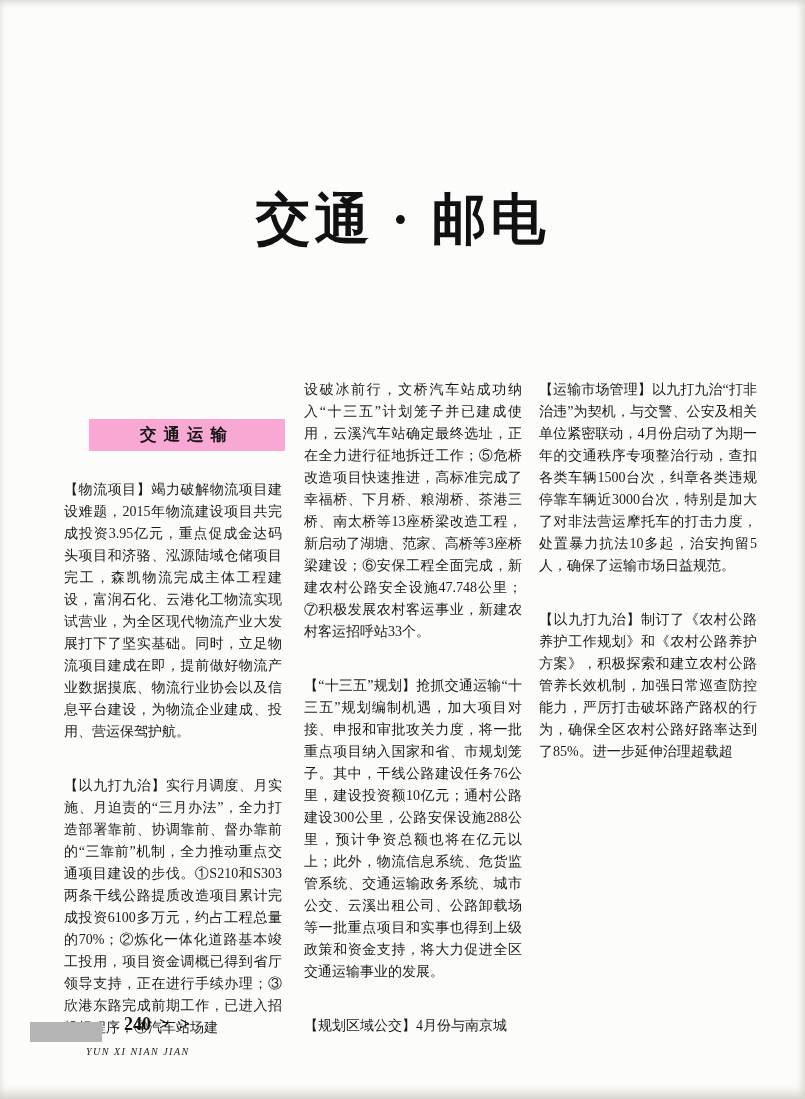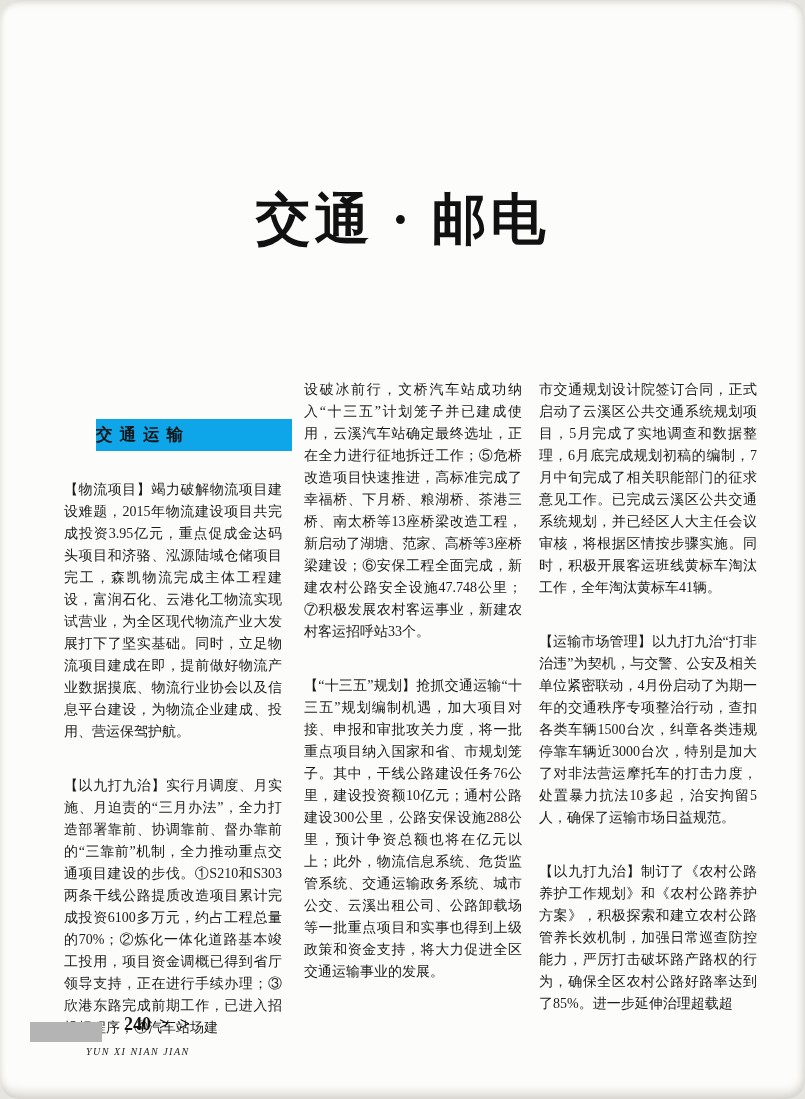--- a/index.html
+++ b/index.html
@@ -12,21 +12,20 @@
     position: relative;
     width: 805px;
     height: 1099px;
     background: #fcfcfa;
     overflow: hidden;
     box-shadow:
       inset 0 7px 7px -5px #d7d4cd,
       inset -9px 0 9px -7px #d7d4cd,
       inset 0 -12px 12px -8px #ccc9c2,
       inset 6px 0 6px -5px #e7e5e0;
-    border-radius: 19px;
   }
   .title {
     position: absolute;
     top: 183px;
     left: 0;
     width: 100%;
     margin: 0;
     text-align: center;
     font-size: 55px;
     font-weight: 700;
@@ -38,26 +37,26 @@
     width: 218px;
     font-size: 14px;
     line-height: 22px;
     text-align: justify;
     color: #1b1b1b;
   }
   .col-left   { left: 64px;  top: 419px; }
   .col-middle { left: 304px; top: 379px; }
   .col-right  { left: 539px; top: 379px; }
   .section-box {
-    margin: 0 4px 28px 32px;
+    margin: 0 4px 28px 25px;
     width: 196px;
     height: 32px;
     line-height: 32px;
-    background: #0ea5e9;
-    text-align: left;
+    background: #f9a8d4;
+    text-align: center;
     font-size: 16.5px;
     font-weight: 700;
     letter-spacing: 7px;
     color: #141414;
   }
   .para { margin: 0; }
   .para + .para { margin-top: 32px; }
   .entry-label { font-weight: 400; }
   .footer-tab {
     position: absolute;
@@ -101,24 +100,24 @@
     <div class="section-box">
       <span>交通运输</span>
     </div>
     <p class="para"><span class="entry-label">【物流项目】</span><span>竭力破解物流项目建设难题，2015年物流建设项目共完成投资3.95亿元，重点促成金达码头项目和济骆、泓源陆域仓储项目完工，森凯物流完成主体工程建设，富润石化、云港化工物流实现试营业，为全区现代物流产业大发展打下了坚实基础。同时，立足物流项目建成在即，提前做好物流产业数据摸底、物流行业协会以及信息平台建设，为物流企业建成、投用、营运保驾护航。</span></p>
     <p class="para"><span class="entry-label">【以九打九治】</span><span>实行月调度、月实施、月迫责的“三月办法”，全力打造部署靠前、协调靠前、督办靠前的“三靠前”机制，全力推动重点交通项目建设的步伐。①S210和S303两条干线公路提质改造项目累计完成投资6100多万元，约占工程总量的70%；②炼化一体化道路基本竣工投用，项目资金调概已得到省厅领导支持，正在进行手续办理；③欣港东路完成前期工作，已进入招投标程序；④汽车站场建</span></p>
   </div>
 
   <div class="col col-middle">
     <p class="para"><span class="entry-label"></span><span>设破冰前行，文桥汽车站成功纳入“十三五”计划笼子并已建成使用，云溪汽车站确定最终选址，正在全力进行征地拆迁工作；⑤危桥改造项目快速推进，高标准完成了幸福桥、下月桥、粮湖桥、茶港三桥、南太桥等13座桥梁改造工程，新启动了湖塘、范家、高桥等3座桥梁建设；⑥安保工程全面完成，新建农村公路安全设施47.748公里；⑦积极发展农村客运事业，新建农村客运招呼站33个。</span></p>
     <p class="para"><span class="entry-label">【“十三五”规划】</span><span>抢抓交通运输“十三五”规划编制机遇，加大项目对接、申报和审批攻关力度，将一批重点项目纳入国家和省、市规划笼子。其中，干线公路建设任务76公里，建设投资额10亿元；通村公路建设300公里，公路安保设施288公里，预计争资总额也将在亿元以上；此外，物流信息系统、危货监管系统、交通运输政务系统、城市公交、云溪出租公司、公路卸载场等一批重点项目和实事也得到上级政策和资金支持，将大力促进全区交通运输事业的发展。</span></p>
+    <p class="para"><span class="entry-label">【规划区域公交】</span><span>4月份与南京城</span></p>
   </div>
 
   <div class="col col-right">
-    <p class="para"><span class="entry-label"></span><span>市交通规划设计院签订合同，正式启动了云溪区公共交通系统规划项目，5月完成了实地调查和数据整理，6月底完成规划初稿的编制，7月中旬完成了相关职能部门的征求意见工作。已完成云溪区公共交通系统规划，并已经区人大主任会议审核，将根据区情按步骤实施。同时，积极开展客运班线黄标车淘汰工作，全年淘汰黄标车41辆。</span></p>
     <p class="para"><span class="entry-label">【运输市场管理】</span><span>以九打九治“打非治违”为契机，与交警、公安及相关单位紧密联动，4月份启动了为期一年的交通秩序专项整治行动，查扣各类车辆1500台次，纠章各类违规停靠车辆近3000台次，特别是加大了对非法营运摩托车的打击力度，处置暴力抗法10多起，治安拘留5人，确保了运输市场日益规范。</span></p>
     <p class="para"><span class="entry-label">【以九打九治】</span><span>制订了《农村公路养护工作规划》和《农村公路养护方案》，积极探索和建立农村公路管养长效机制，加强日常巡查防控能力，严厉打击破坏路产路权的行为，确保全区农村公路好路率达到了85%。进一步延伸治理超载超</span></p>
   </div>
 
   <div class="footer-tab"></div>
   <div class="page-number-line">
     <span>240</span><span class="arrows">&gt; &gt;</span>
   </div>
   <div class="imprint">YUN XI NIAN JIAN</div>
 

